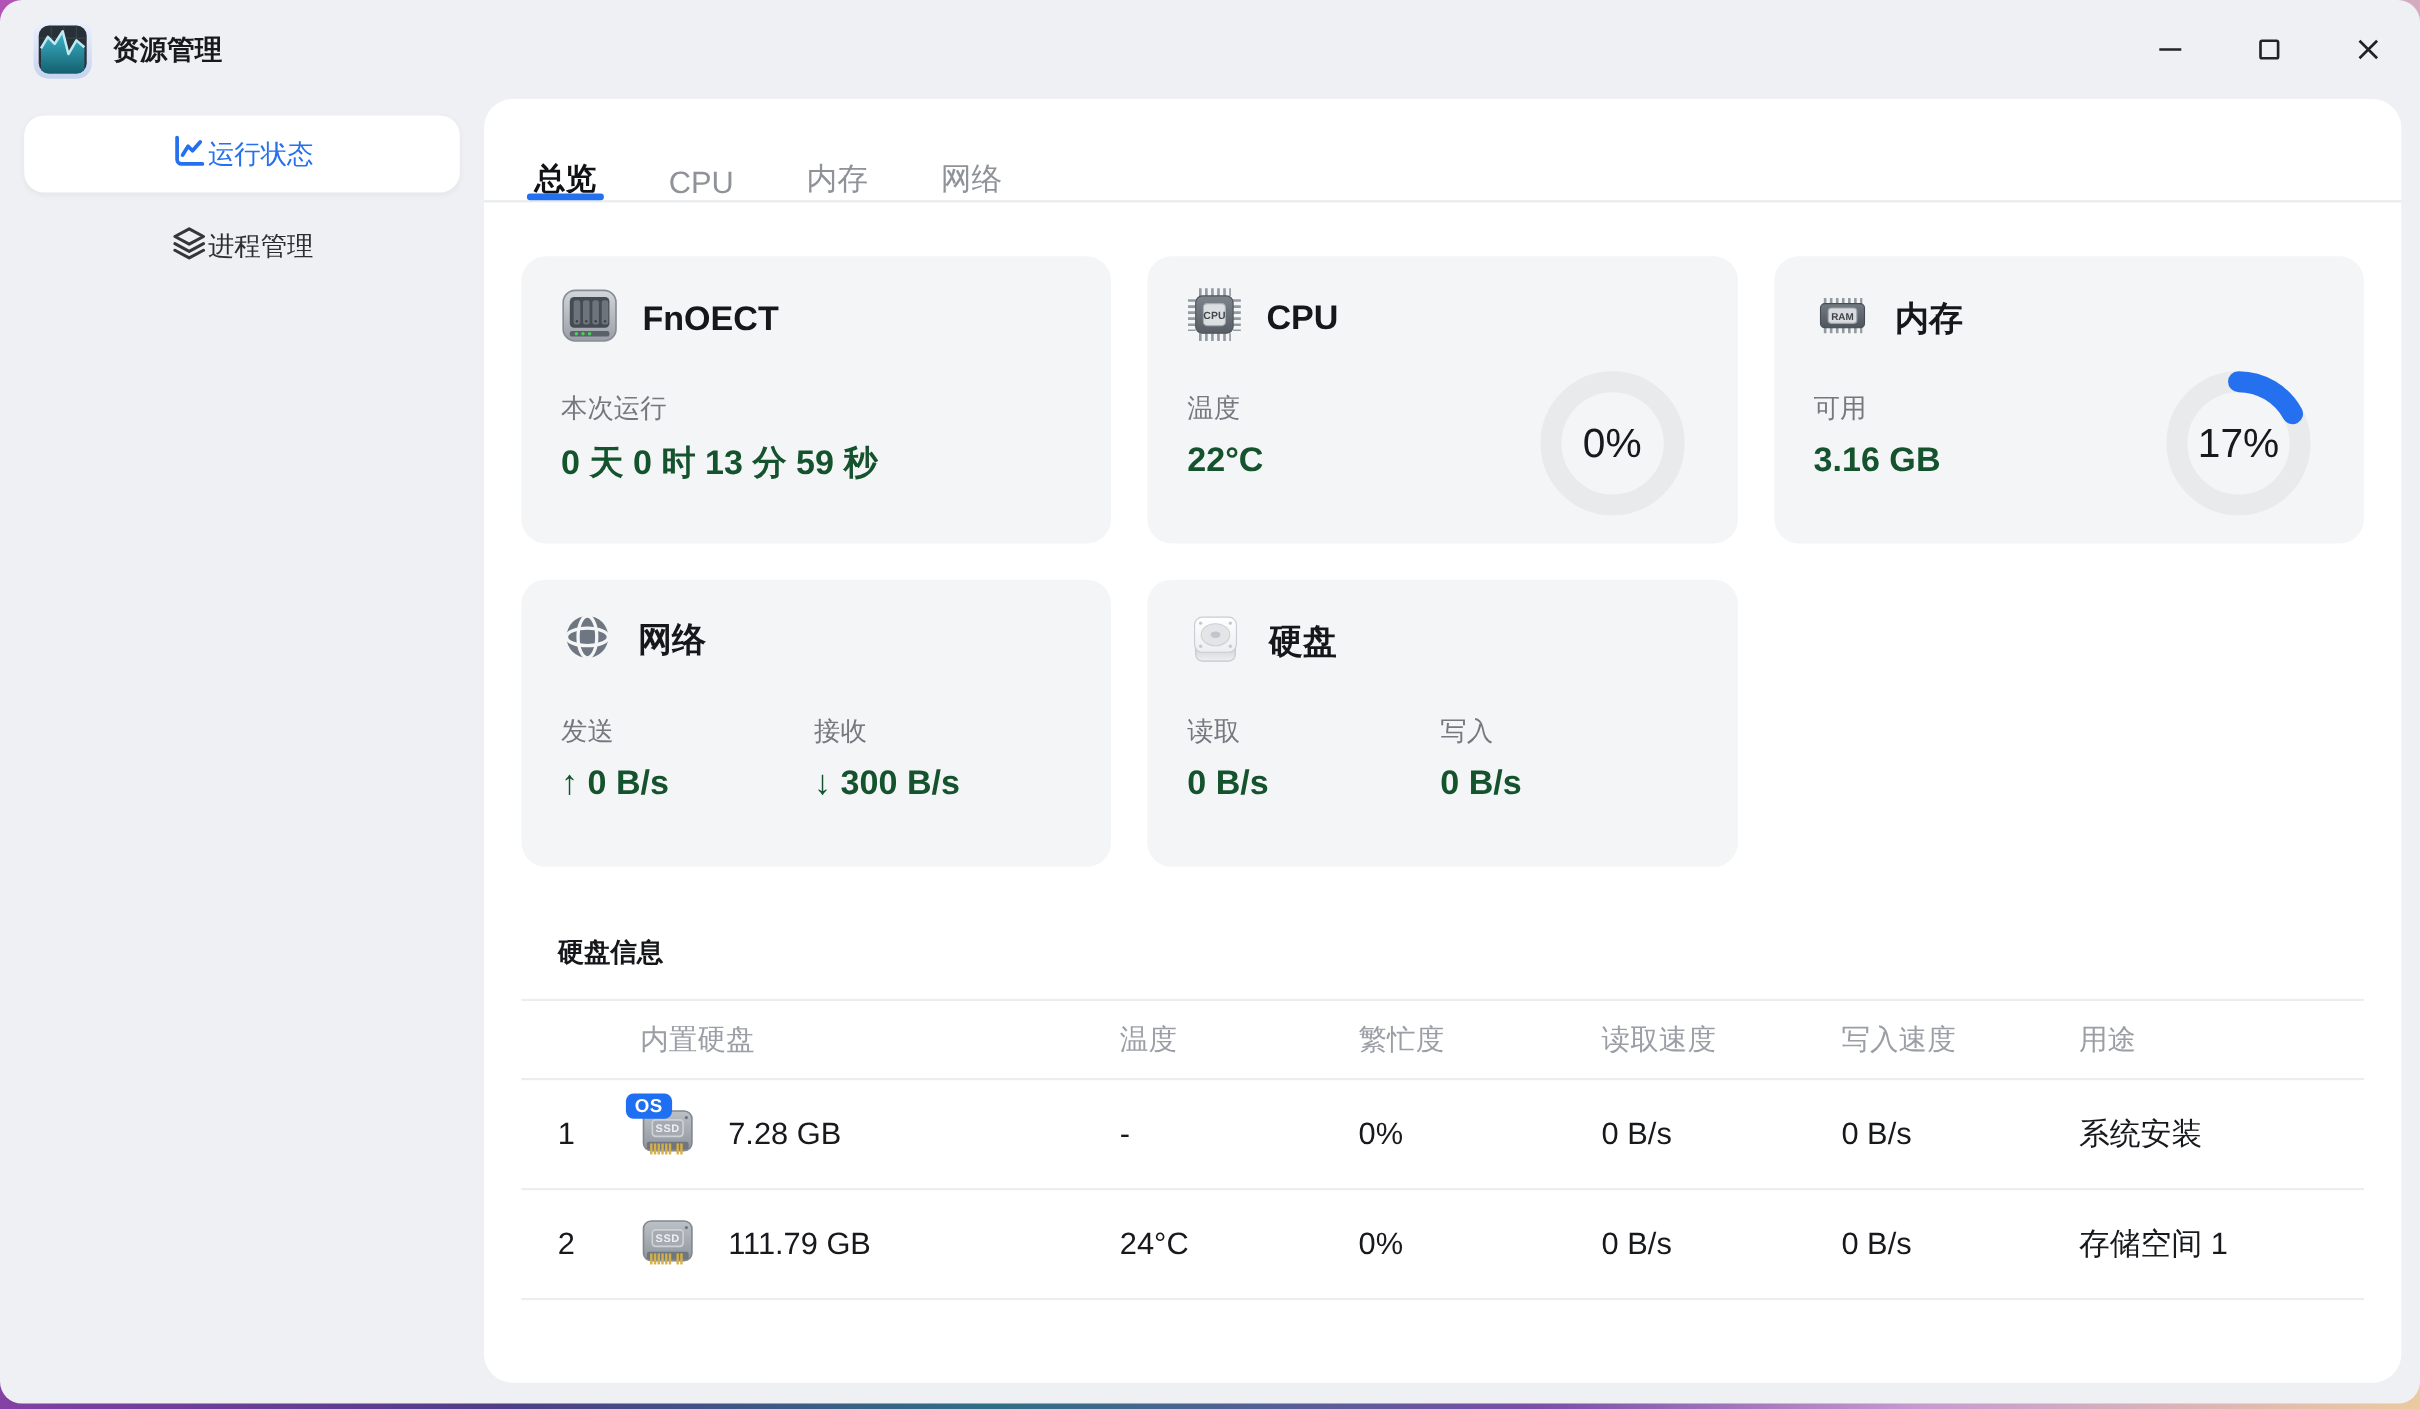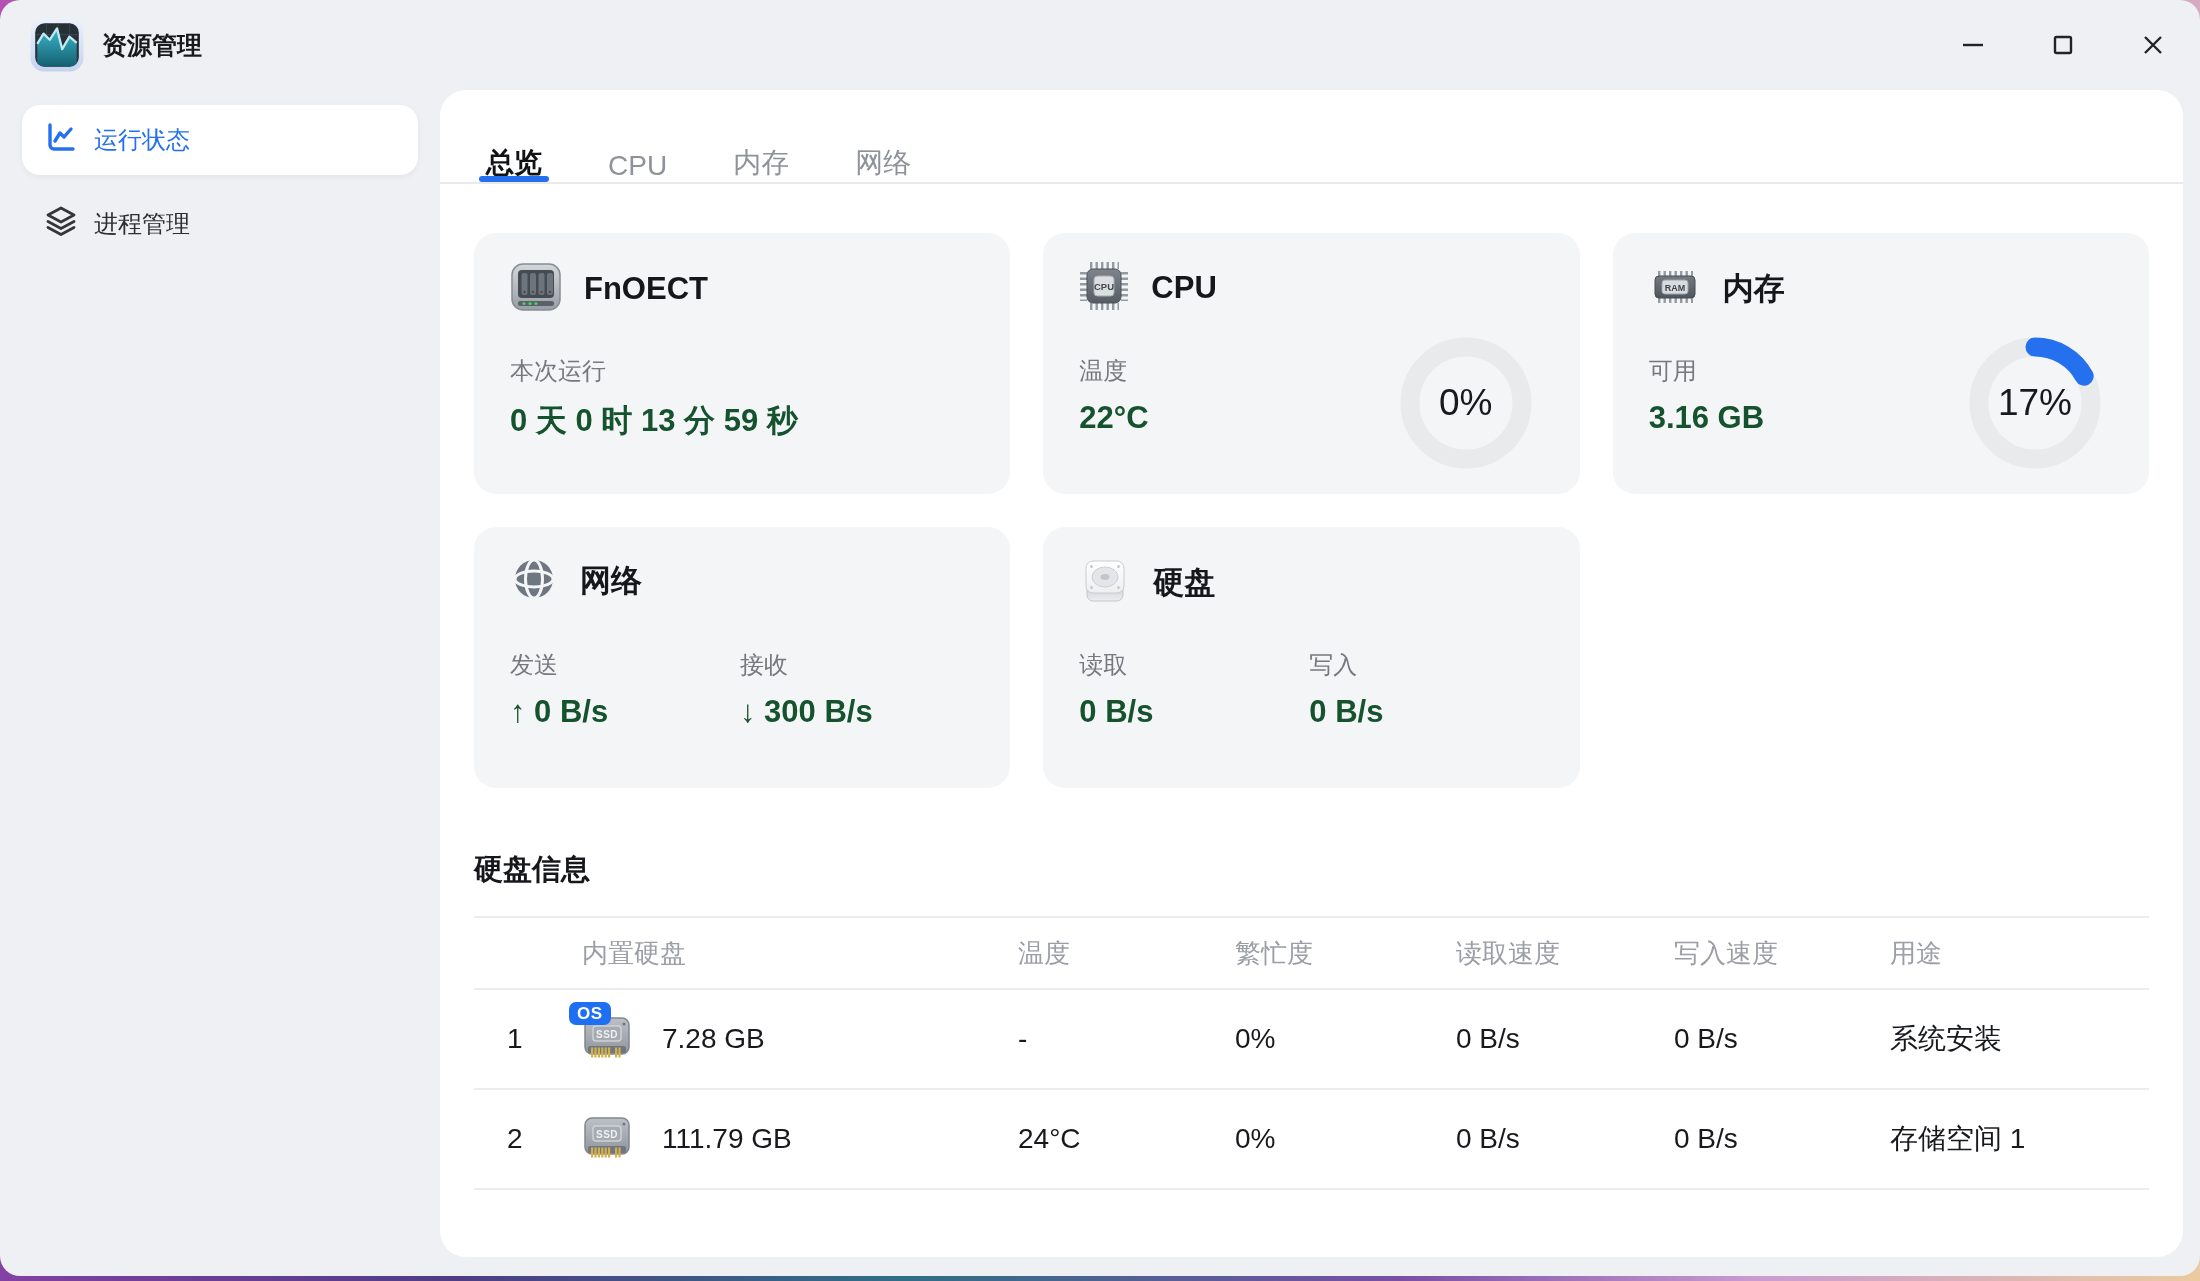--- a/index.html
+++ b/index.html
@@ -16,22 +16,22 @@
   
   .titlebar{position:absolute;top:0;left:0;width:100%;height:90px;}
   .app-icon{position:absolute;left:30px;top:18px;width:54px;height:54px;}
   .app-title{position:absolute;left:102px;top:0;height:90px;display:flex;align-items:center;
     font-size:25px;font-weight:700;color:#17191d;text-align:right;}
   .win-controls{position:absolute;right:27px;top:0;height:90px;display:flex;align-items:center;gap:50px;}
   .win-btn{width:40px;height:40px;display:flex;align-items:center;justify-content:center;cursor:pointer;}
   .win-btn svg{stroke:#202327;stroke-width:2.4;fill:none;}
   
   .sidebar{position:absolute;left:0;top:90px;width:440px;}
-  .side-item{display:flex;align-items:center;gap:16px;height:70px;margin:0 22px;padding:0 22px;
-    border-radius:18px;font-size:24px;color:#2b2e33;cursor:pointer;}
+  .side-item{display:flex;align-items:center;height:70px;margin:0 22px;padding:0 22px;
+    border-radius:18px;font-size:24px;color:#2b2e33;cursor:pointer;justify-content:center;}
   .side-item.active{background:#fff;color:#2470ee;font-weight:500;margin-top:15px;
     box-shadow:0 2px 6px rgba(20,30,60,.05);}
   .side-item.plain{margin-top:14px;}
   .side-item svg{flex:0 0 auto;}
   
   .panel{position:absolute;left:440px;top:90px;width:1743px;height:1167px;background:#fff;border-radius:26px;}
   .tabbar{height:92px;display:flex;align-items:flex-end;padding:0 46px;gap:66px;border-bottom:2px solid #e9eaec;}
   .tab{font-size:28px;color:#8f9399;position:relative;display:flex;align-items:center;cursor:pointer;}
   .tab.active{color:#101215;font-weight:700;}
   .tab.active::after{content:'';position:absolute;left:-7px;right:-7px;bottom:0;height:6px;border-radius:3px;background:#2470ee;}
@@ -43,21 +43,21 @@
   .card-stats{position:absolute;left:36px;top:122px;display:flex;}
   .stat{min-width:230px;}
   .stat-label{font-size:24px;color:#75797f;}
   .stat-value{margin-top:13px;font-size:31px;font-weight:700;color:#14532d;}
   .gauge{position:absolute;right:48px;top:104px;width:132px;height:132px;}
   .gauge svg{position:absolute;inset:0;}
   .gauge-text{position:absolute;inset:0;display:flex;align-items:center;justify-content:center;
     font-size:37px;font-weight:500;color:#17191d;}
   
   .disk-section{padding:0 34px;margin-top:62px;}
-  .section-title{font-size:29px;font-weight:700;color:#15171a;}
+  .section-title{font-size:24px;font-weight:700;color:#15171a;margin-left:33px;}
   .dtable{margin-top:26px;}
   .trow{display:grid;grid-template-columns:75px 80px 356px 217px 221px 218px 216px 1fr;
     align-items:center;padding-left:33px;}
   .thead{height:70px;border-top:2px solid #ebedef;border-bottom:2px solid #ebedef;color:#9b9ea5;font-size:26px;}
   .thead .h-disk{grid-column:2/4;}
   .tdata{height:98px;border-bottom:2px solid #ebedef;font-size:28px;color:#17191c;}
   .disk-ic{position:relative;width:50px;height:46px;}
   .os-badge{position:absolute;left:-13px;top:-14px;background:#1f6ff2;color:#fff;font-size:17px;
     font-weight:700;padding:3px 8px;border-radius:7px;line-height:1;letter-spacing:.5px;}
 </style>

